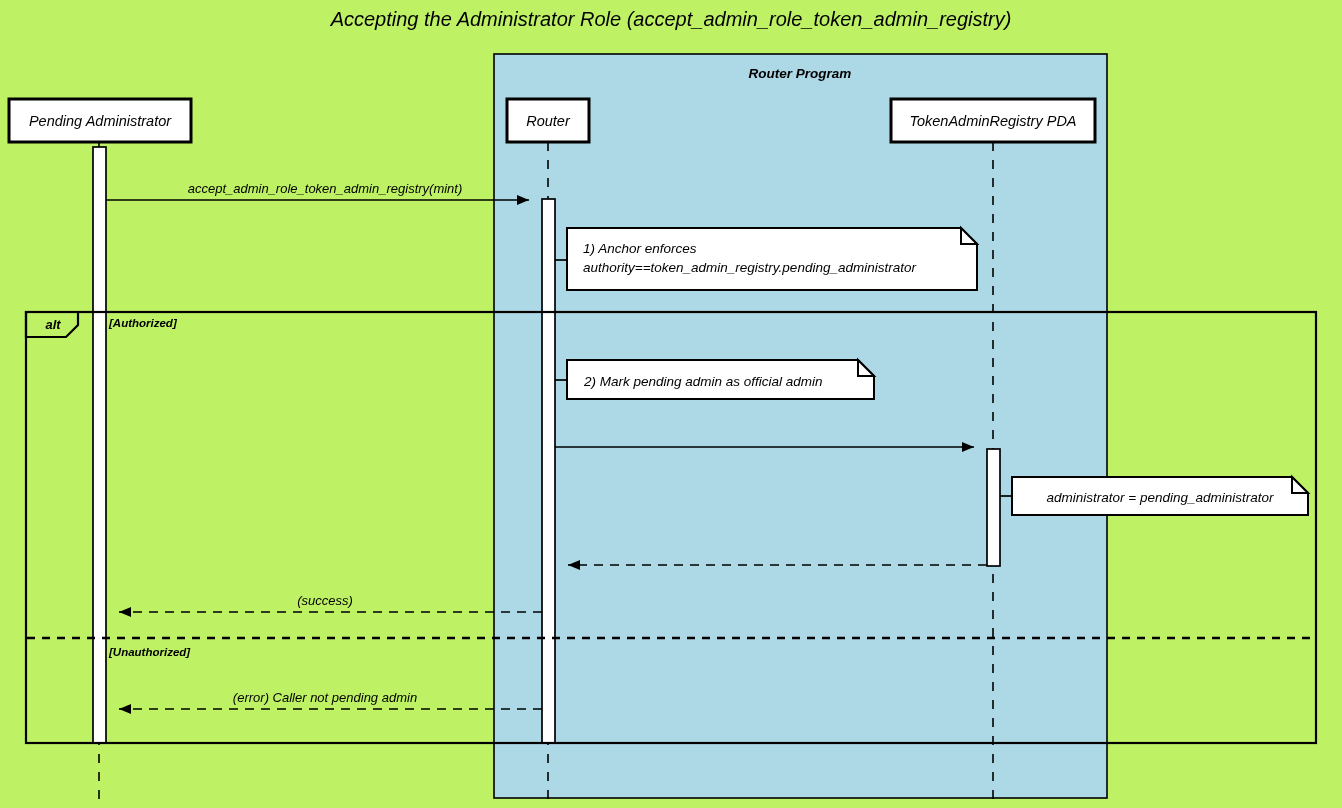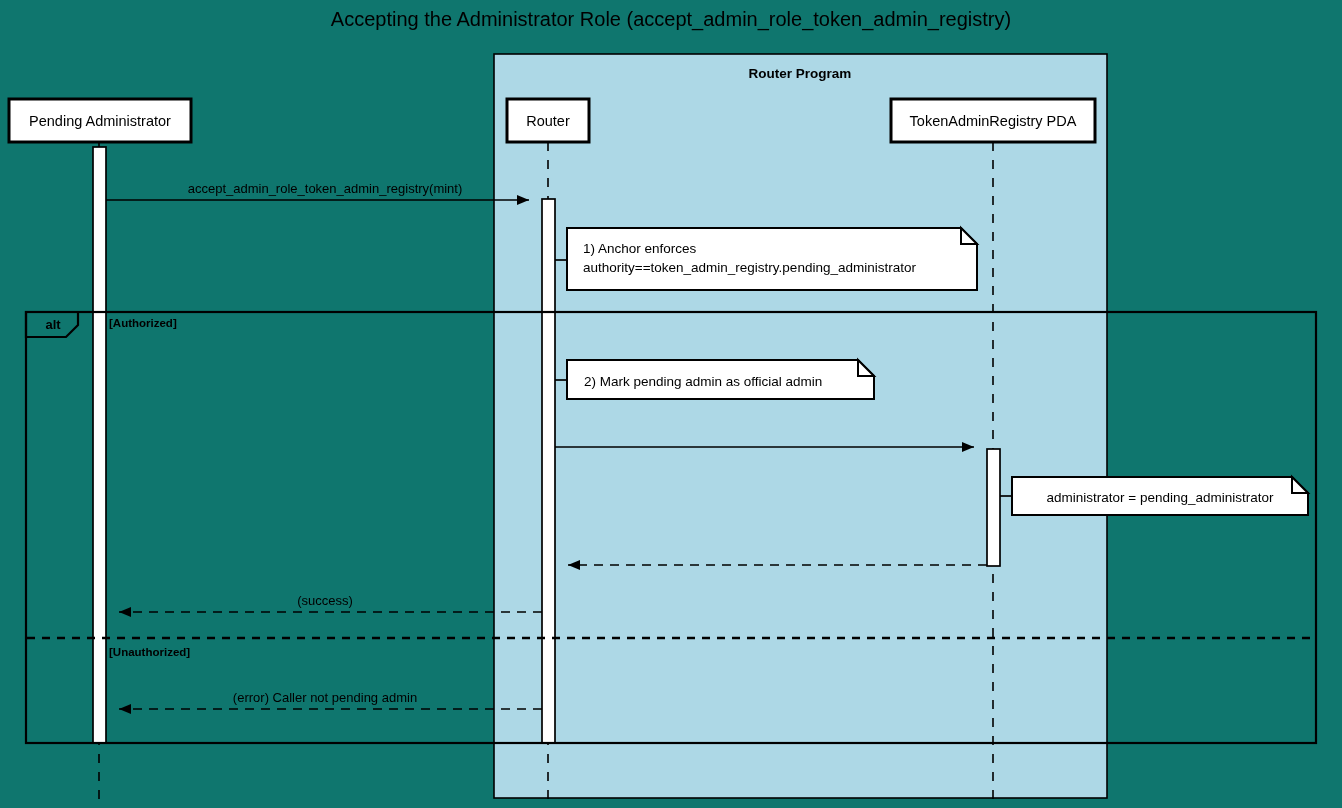--- a/index.html
+++ b/index.html
@@ -8,22 +8,23 @@
     background: #ffffff;
   }
   body {
     font-family: "Liberation Sans", sans-serif;
     color: #000000;
   }
   #canvas {
     position: relative;
     width: 1342px;
     height: 808px;
-    background: #0f766e;
+    background: #bef264;
     overflow: hidden;
+    font-style: italic;
   }
   svg.diagram {
     position: absolute;
     left: 0;
     top: 0;
     width: 1342px;
     height: 808px;
   }
   .ttl {
     font-size: 20px;

